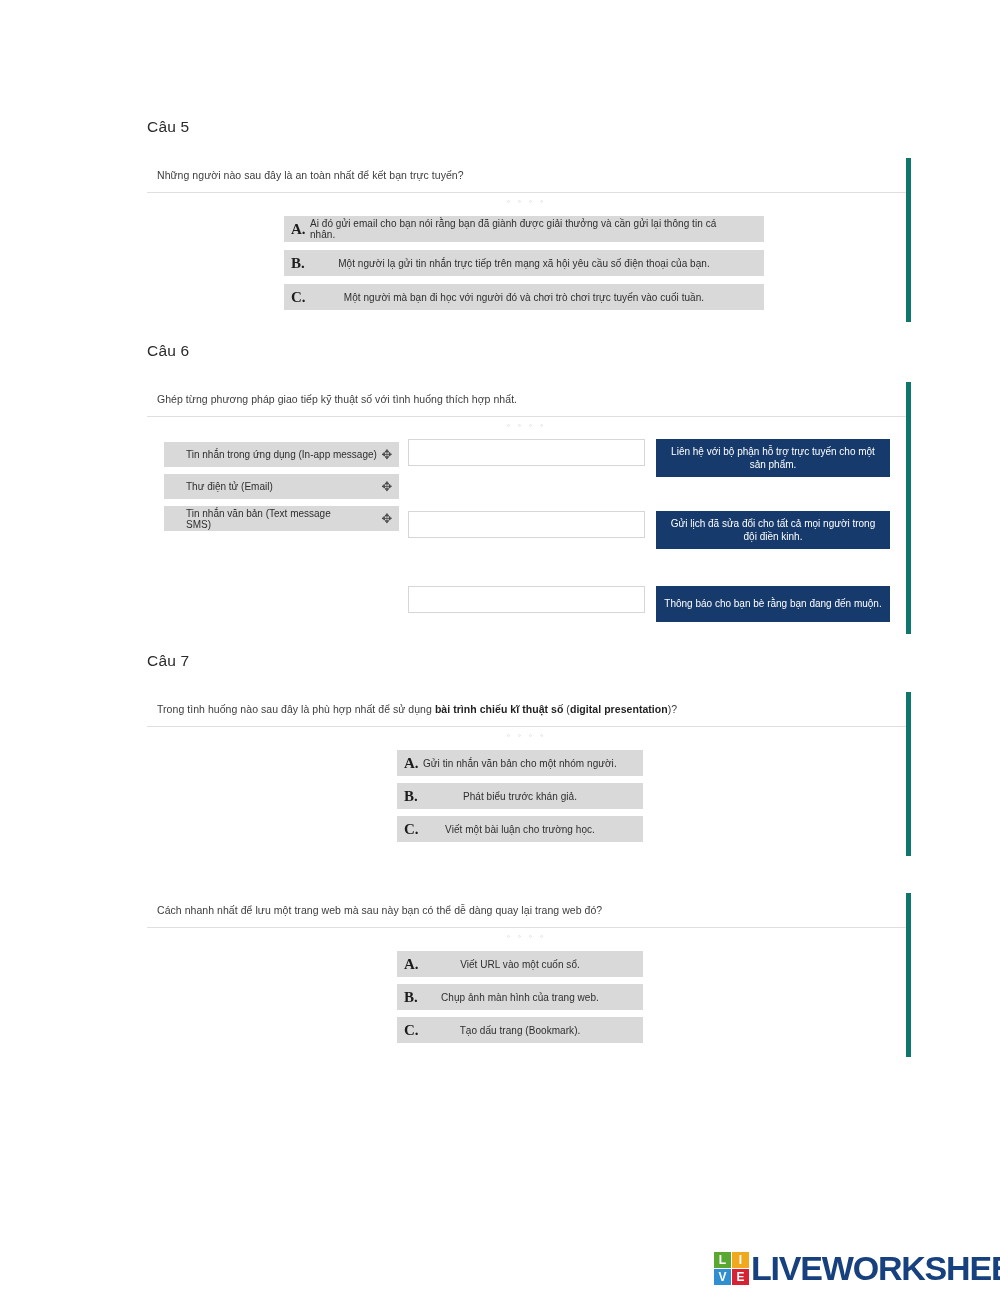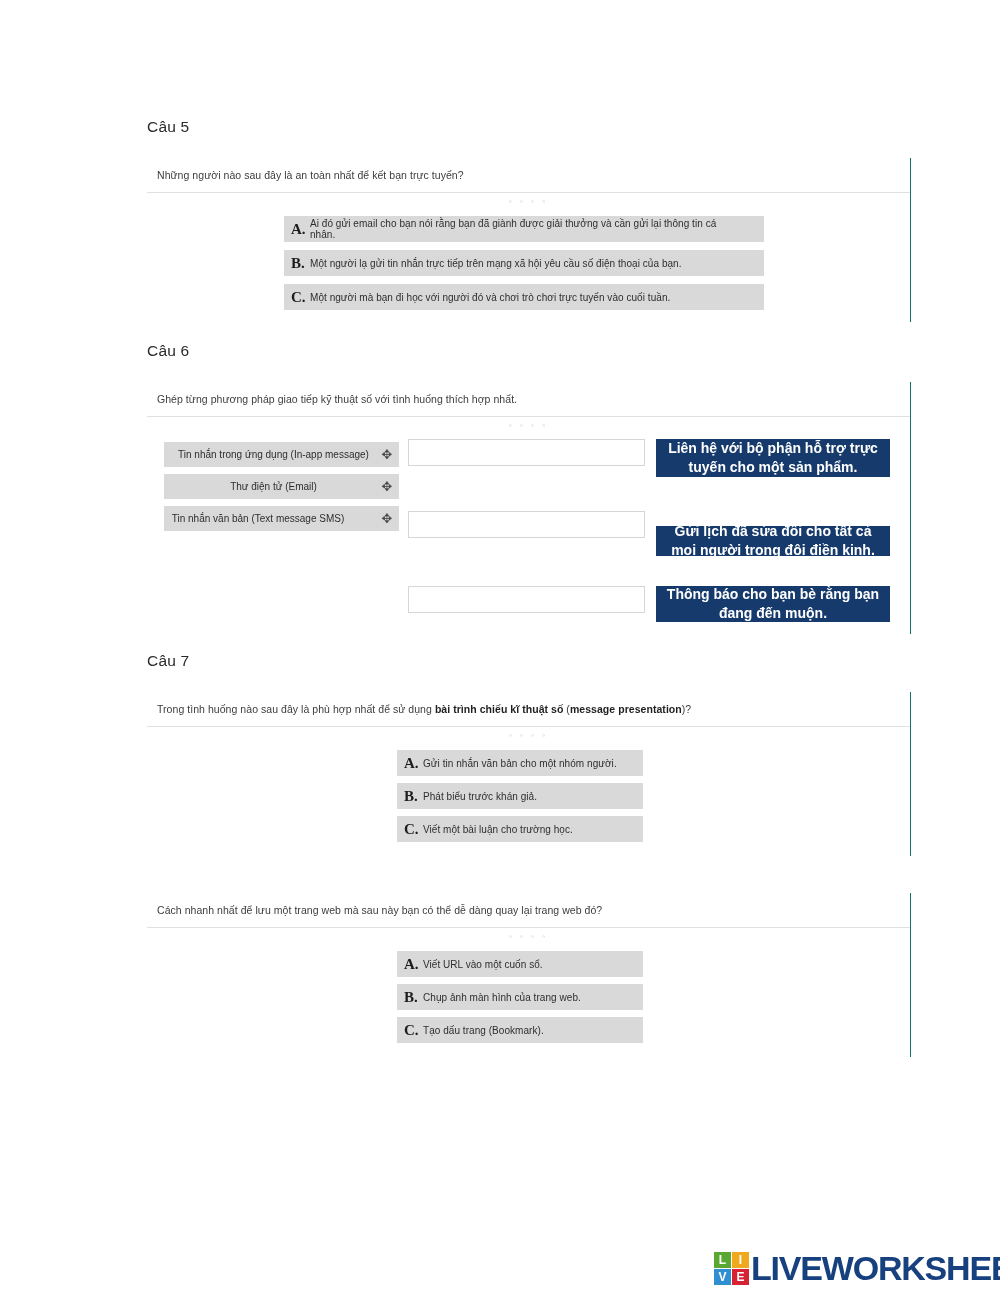--- a/index.html
+++ b/index.html
@@ -37,21 +37,21 @@
     font-weight: 400;
     letter-spacing: 0.2px;
     margin: 0 0 0 0;
     font-family: "Liberation Sans", "DejaVu Sans", sans-serif;
   }
 
   
   .q-frame {
     position: relative;
     width: 764px;
-    border-right: 1px solid #0f766e;
+    border-right: 5px solid #0f766e;
     box-sizing: border-box;
   }
 
   .q-prompt {
     font-size: 10.5px;
     color: #3c3c3c;
     line-height: 1.45;
     padding: 10px 14px 9px 10px;
     letter-spacing: 0.05px;
   }
@@ -97,40 +97,39 @@
     padding-left: 7px;
     box-sizing: border-box;
   }
   .opt-text {
     font-size: 10px;
     color: #2e2e2e;
     flex: 1 1 auto;
     padding-right: 26px;
     letter-spacing: 0.05px;
   }
-  .opt-text.center { text-align: left; }
+  .opt-text.center { text-align: center; }
   .opt-text.left   { text-align: left; }
 
   
   .match-area { position: relative; height: 200px; }
 
   .drag-item {
     position: absolute;
     background: #d9d9d9;
     height: 25px;
     display: flex;
     align-items: center;
     box-sizing: border-box;
   }
   .drag-label {
     flex: 1 1 auto;
-    text-align: center;
     font-size: 10px;
     color: #2e2e2e;
-    padding-left: 6px;
+    padding-left: 22px;
   }
   .drag-handle {
     flex: 0 0 20px;
     width: 20px;
     text-align: center;
     color: #4a4a4a;
     font-size: 13px;
     line-height: 1;
     padding-right: 2px;
   }
@@ -140,29 +139,28 @@
     background: #ffffff;
     border: 1px solid #d6d6d6;
     box-sizing: border-box;
     height: 27px;
   }
 
   .answer-card {
     position: absolute;
     background: #163a6b;
     color: #ffffff;
-    font-size: 14px;
+    font-size: 10px;
     line-height: 1.35;
     display: flex;
     align-items: center;
     justify-content: center;
     text-align: center;
     padding: 4px 8px;
     box-sizing: border-box;
-    font-weight: bold;
   }
 
   
   .lw-logo {
     position: absolute;
     left: 685px;
     top: 1247px;
     display: flex;
     align-items: center;
     height: 42px;
@@ -249,36 +247,36 @@
           <span class="drag-handle">✥</span>
         </div>
 
         <div class="drop-slot" style="left:261px; top:5px; width:237px;"></div>
         <div class="drop-slot" style="left:261px; top:77px; width:237px;"></div>
         <div class="drop-slot" style="left:261px; top:152px; width:237px;"></div>
 
         <div class="answer-card" style="left:509px; top:5px; width:234px; height:38px;">
           <span>Liên hệ với bộ phận hỗ trợ trực tuyến cho một sản phẩm.</span>
         </div>
-        <div class="answer-card" style="left:509px; top:92px; width:234px; height:30px;">
+        <div class="answer-card" style="left:509px; top:77px; width:234px; height:38px;">
           <span>Gửi lịch đã sửa đổi cho tất cả mọi người trong đội điền kinh.</span>
         </div>
         <div class="answer-card" style="left:509px; top:152px; width:234px; height:36px;">
           <span>Thông báo cho bạn bè rằng bạn đang đến muộn.</span>
         </div>
 
       </div>
     </div>
   </div>
 
   <div class="question-block" style="top:652px;">
     <div class="q-title">Câu 7</div>
     <div class="q-frame" style="margin-top:22px;">
       <div class="q-prompt">
-        <span>Trong tình huống nào sau đây là phù hợp nhất để sử dụng </span><b>bài trình chiếu kĩ thuật số</b><span> (</span><b>message presentation</b><span>)?</span>
+        <span>Trong tình huống nào sau đây là phù hợp nhất để sử dụng </span><b>bài trình chiếu kĩ thuật số</b><span> (</span><b>digital presentation</b><span>)?</span>
       </div>
       <div class="rule"></div>
       <div class="dots-row">◦ ◦ ◦ ◦</div>
 
       <div class="options" style="height:106px; margin-top:6px;">
         <div class="opt" style="position:absolute; left:250px; top:0px; width:246px;">
           <span class="opt-letter">A.</span>
           <span class="opt-text left">Gửi tin nhắn văn bản cho một nhóm người.</span>
         </div>
         <div class="opt" style="position:absolute; left:250px; top:33px; width:246px;">

